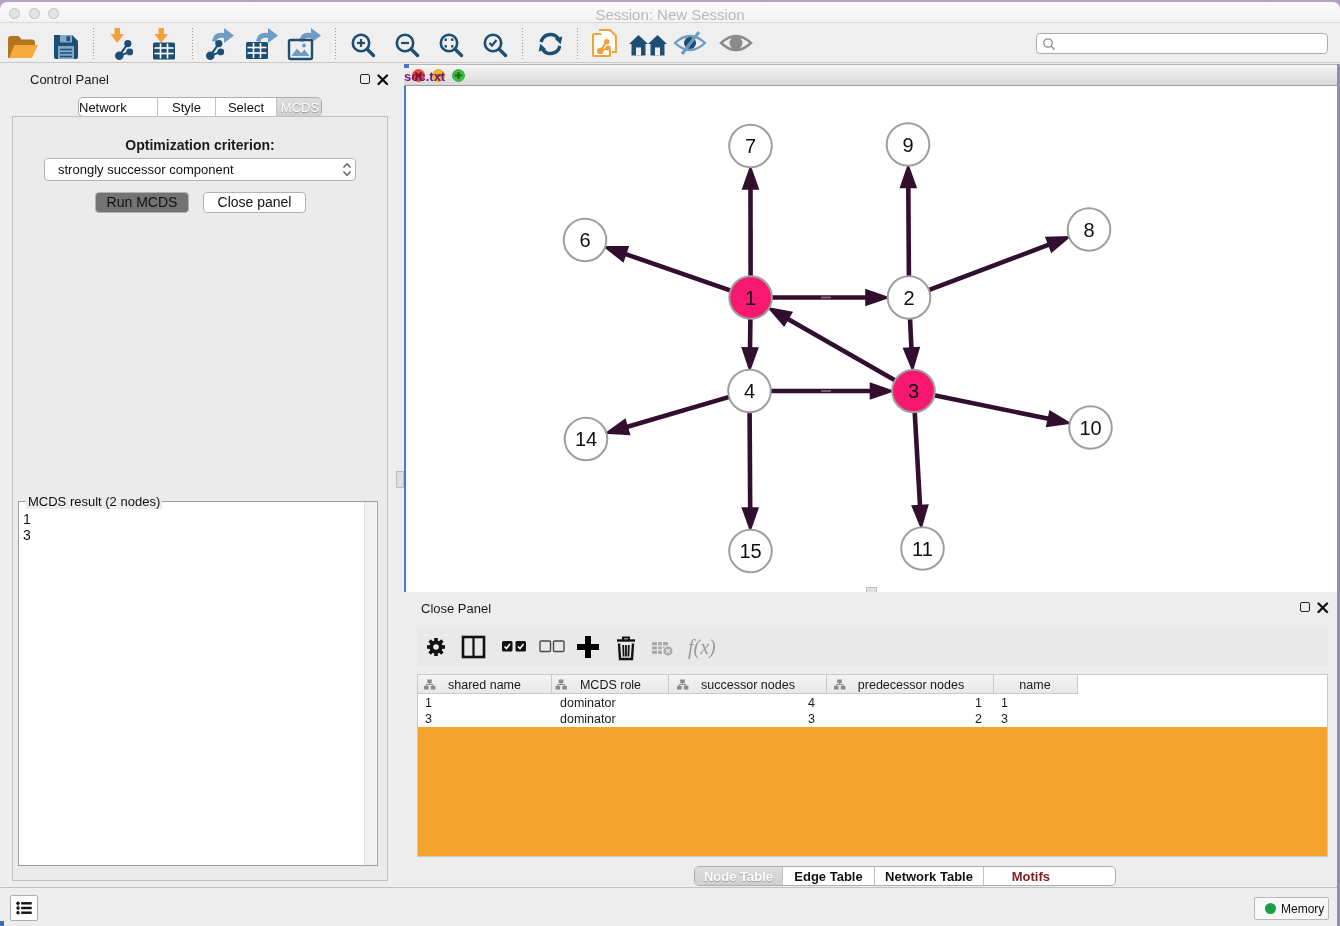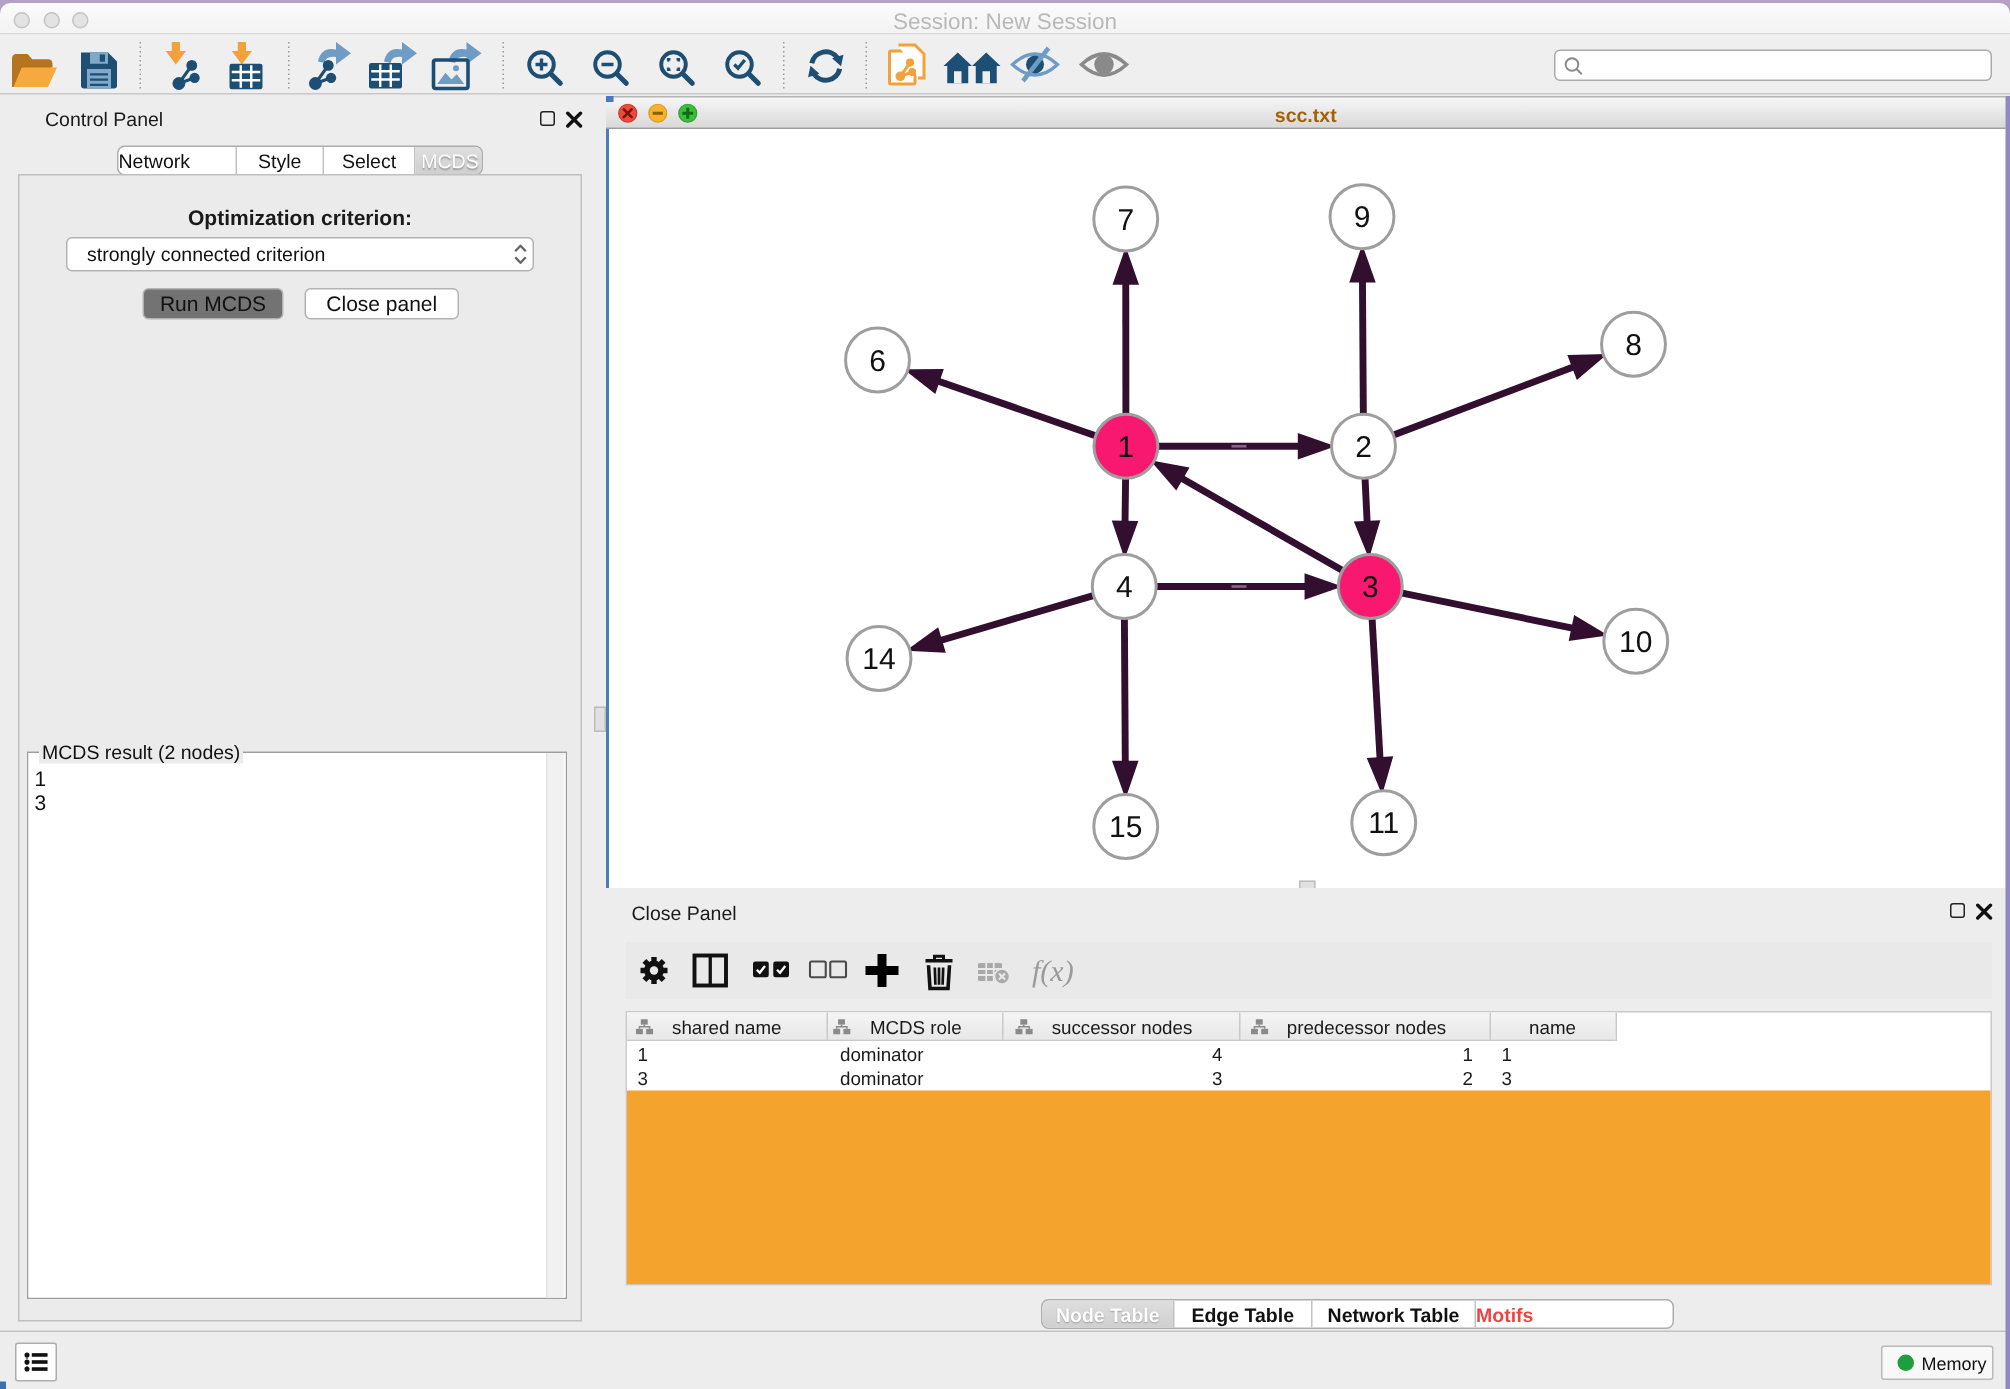--- a/index.html
+++ b/index.html
@@ -182,21 +182,21 @@
 <div class="abs" style="left:78px;top:97px;width:244px;height:20px;border:1px solid #adadad;border-radius:5px;background:#fff;overflow:hidden;font-size:13px;">
   <div class="abs" style="left:0;top:0;width:79px;height:20px;border-right:1px solid #c2c2c2;text-align:left;line-height:19px;color:#111;">Network</div>
   <div class="abs" style="left:79px;top:0;width:58px;height:20px;border-right:1px solid #c2c2c2;text-align:center;line-height:19px;color:#111;">Style</div>
   <div class="abs" style="left:137px;top:0;width:61px;height:20px;border-right:1px solid #c2c2c2;text-align:center;line-height:19px;color:#111;">Select</div>
   <div class="abs" style="left:198px;top:0;width:46px;height:20px;background:linear-gradient(#dedede,#cecece);text-align:center;line-height:19px;color:#fdfdfd;text-shadow:0 1px 1px #9a9a9a;">MCDS</div>
 </div>
 
 <div class="abs" style="left:12px;top:116px;width:376px;height:765px;background:#ebebeb;border:1px solid #c0c0c0;"></div>
 <div class="abs" style="left:12px;top:137px;width:376px;text-align:center;font-size:14px;color:#1a1a1a;font-weight:bold;">Optimization criterion:</div>
 <div class="abs" style="left:44px;top:158px;width:312px;height:23px;background:#fff;border:1px solid #b3b3b3;border-radius:4px;"></div>
-<div class="abs" style="left:58px;top:162px;font-size:13px;color:#111;">strongly connected criterion</div>
+<div class="abs" style="left:58px;top:162px;font-size:13px;color:#111;">strongly successor component</div>
 <svg class="abs" style="left:341px;top:162px;" width="12" height="15" viewBox="0 0 12 15">
     <path d="M2.5 5.5 L6 1.8 L9.5 5.5" fill="none" stroke="#666" stroke-width="1.6" stroke-linejoin="round"></path>
     <path d="M2.5 9.5 L6 13.2 L9.5 9.5" fill="none" stroke="#666" stroke-width="1.6" stroke-linejoin="round"></path>
   </svg>
 <div class="abs" style="left:95px;top:192px;width:94px;height:21px;background:#737373;border:1px solid #b3b3b3;border-radius:4px;text-align:center;line-height:19px;font-size:14px;color:#111;">Run MCDS</div>
 <div class="abs" style="left:203px;top:192px;width:103px;height:21px;background:#fff;border:1px solid #b3b3b3;border-radius:4px;text-align:center;line-height:19px;font-size:14px;color:#111;">Close panel</div>
 
 <div class="abs" style="left:18px;top:501px;width:360px;height:365px;border:1px solid #9e9e9e;background:#fff;"></div>
 <div class="abs" style="left:19px;top:502px;width:358px;height:363px;background:#fff;"></div>
 <div class="abs" style="left:364px;top:502px;width:12px;height:363px;background:#f1f1f1;border-left:1px solid #e2e2e2;"></div>
@@ -209,21 +209,21 @@
 <div class="abs" style="left:404px;top:64px;width:5px;height:4px;background:#4a77c4;"></div>
 
 <svg class="abs" style="left:412px;top:69px;" width="55" height="13" viewBox="0 0 55 13">
   <circle cx="6.5" cy="6.5" r="6" fill="#ec4b3c" stroke="#cf3a2c" stroke-width="0.8"></circle>
   <path d="M3.9 3.9 L9.1 9.1 M9.1 3.9 L3.9 9.1" stroke="#7e150c" stroke-width="1.8" stroke-linecap="round"></path>
   <circle cx="26.5" cy="6.5" r="6" fill="#f6b12e" stroke="#dd9c1f" stroke-width="0.8"></circle>
   <rect x="3.1" y="5.5" width="6.8" height="2" transform="translate(20,0)" fill="#895e0c"></rect>
   <circle cx="46.5" cy="6.5" r="6" fill="#3fbb41" stroke="#2da32f" stroke-width="0.8"></circle>
   <path d="M46.5 2.9 L46.5 10.1 M42.9 6.5 L50.1 6.5" stroke="#0f6d13" stroke-width="2"></path>
 </svg>
-<div class="abs" style="left:404px;top:69px;width:933px;text-align:center;font-size:13px;font-weight:700;color:#a16207;">scc.txt</div>
+<div class="abs" style="left:404px;top:69px;width:933px;text-align:left;font-size:13px;font-weight:700;color:#701a75;">scc.txt</div>
 
 <div class="abs" style="left:404px;top:86px;width:933px;height:506px;background:#fff;border-left:2px solid #4a7ebb;"></div>
 <svg id="graph" class="abs" style="left:406px;top:86px;" width="931" height="506" viewBox="0 0 931 506">
 <g stroke="#330f2f" stroke-width="4.6" fill="#330f2f">
 <line x1="344.6" y1="190.5" x2="344.5" y2="101.5"></line>
 <polygon points="344.5,85.5 350.1,101.5 338.9,101.5"></polygon>
 <line x1="324.8" y1="204.6" x2="218.2" y2="167.6"></line>
 <polygon points="203.1,162.4 220.0,162.3 216.4,172.9"></polygon>
 <line x1="365.6" y1="211.5" x2="461.5" y2="211.5"></line>
 <polygon points="477.5,211.5 461.5,217.1 461.5,205.9"></polygon>
@@ -392,21 +392,21 @@
       <text x="583" y="28">3</text>
   </g>
 </svg>
 
 <div class="abs" style="left:418px;top:727px;width:909px;height:129px;background:#f4a42c;"></div>
 
 <div class="abs" style="left:694px;top:866px;width:422px;height:20px;border:1px solid #adadad;border-radius:5px;background:#fff;overflow:hidden;font-size:13px;font-weight:600;">
   <div class="abs" style="left:0;top:0;width:87px;height:20px;background:linear-gradient(#dedede,#cecece);text-align:center;line-height:19px;color:#fdfdfd;text-shadow:0 1px 1px #9a9a9a;">Node Table</div>
   <div class="abs" style="left:87px;top:0;width:92px;height:20px;border-left:1px solid #c2c2c2;text-align:center;line-height:19px;color:#111;">Edge Table</div>
   <div class="abs" style="left:179px;top:0;width:109px;height:20px;border-left:1px solid #c2c2c2;text-align:center;line-height:19px;color:#111;">Network Table</div>
-  <div class="abs" style="left:288px;top:0;width:67px;height:20px;border-left:1px solid #c2c2c2;text-align:left;line-height:19px;color:#ef4444;">Motifs</div>
+  <div class="abs" style="left:288px;top:0;width:67px;height:20px;border-left:1px solid #c2c2c2;text-align:right;line-height:19px;color:#7f1d1d;">Motifs</div>
 </div>
 
 <div class="abs" style="left:0;top:887px;width:1340px;height:39px;background:#ededed;border-top:1px solid #c2c2c2;"></div>
 <div class="abs" style="left:10px;top:895px;width:28px;height:26px;background:#fdfdfd;border:1px solid #adadad;border-radius:2px;"></div>
 <svg class="abs" style="left:16px;top:901px;" width="16" height="14" viewBox="0 0 16 14">
   <circle cx="2" cy="2.3" r="1.7" fill="#111"></circle>
     <circle cx="2" cy="7" r="1.7" fill="#111"></circle>
     <circle cx="2" cy="11.7" r="1.7" fill="#111"></circle>
   <line x1="2" y1="2" x2="2" y2="12" stroke="#111" stroke-width="0.8" stroke-dasharray="1 1"></line>
   <rect x="5.2" y="1.1" width="10.5" height="2.4" fill="#111"></rect>

